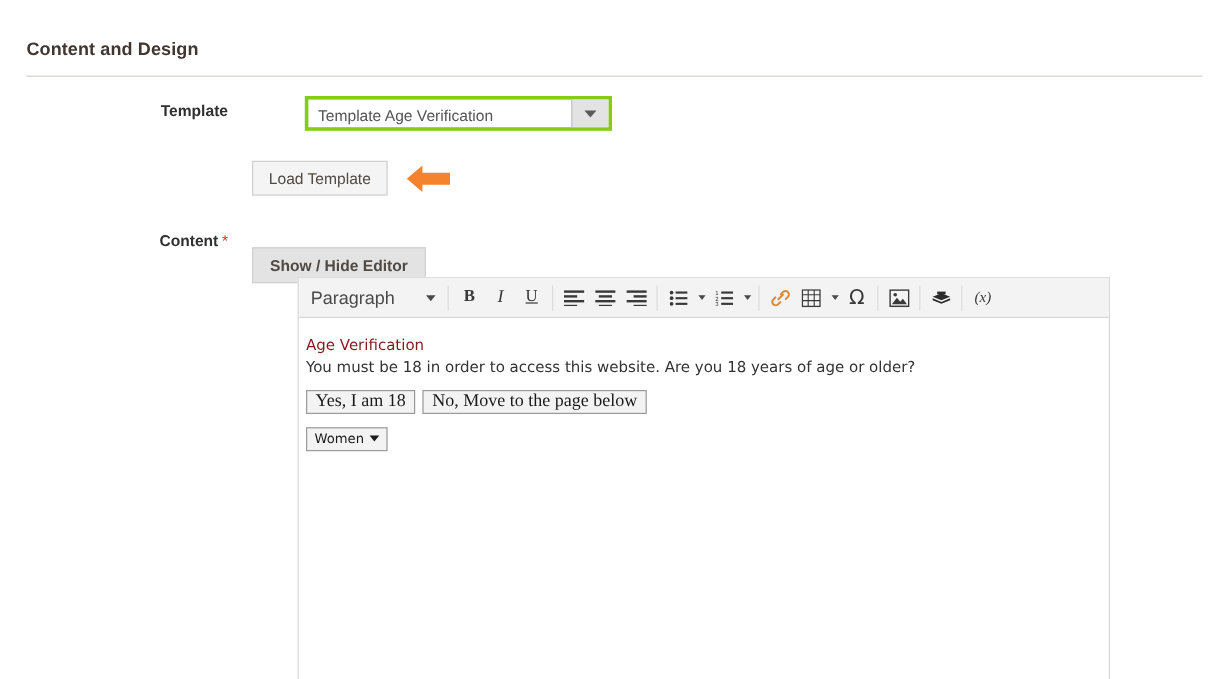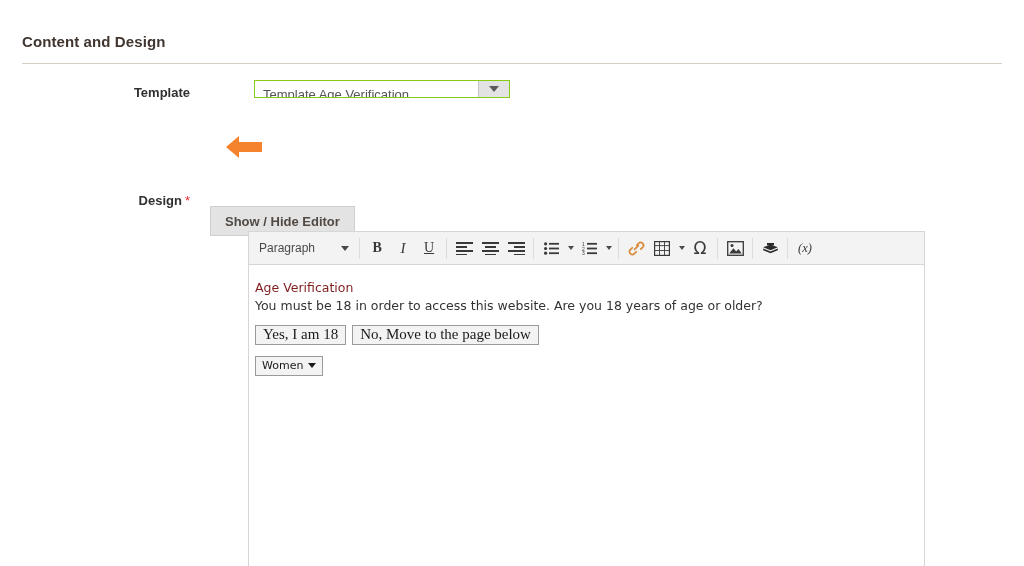--- a/index.html
+++ b/index.html
@@ -71,22 +71,22 @@
   .field-control {
     display: flex;
     align-items: center;
   }
 
   
   .select-wrap {
     position: relative;
     display: inline-flex;
     width: 256px;
-    height: 18px;
-    border: 1px solid #84cc16;
+    height: 29px;
+    border: 3px solid #84cc16;
     background: #ffffff;
     box-sizing: border-box;
     margin-left: 22px;
   }
   .select-value {
     flex: 1;
     padding: 0 8px;
     font-size: 13px;
     color: #555555;
     line-height: 27px;
@@ -177,21 +177,21 @@
     min-width: 26px;
     padding: 0 3px;
     box-sizing: border-box;
     color: #39393a;
     font-size: 13px;
     cursor: pointer;
   }
   .tb-format {
     min-width: 0;
     padding: 0 6px 0 8px;
-    font-size: 12px;
+    font-size: 15px;
     color: #4a4a4a;
   }
   .tb-format-label { padding-right: 24px; }
   .tb-caret {
     width: 0; height: 0;
     border-left: 4px solid transparent;
     border-right: 4px solid transparent;
     border-top: 5px solid #4a4a4a;
     margin-left: 2px;
   }
@@ -280,31 +280,32 @@
         <div class="select-arrow-btn">
           <span class="caret-down"></span>
         </div>
       </div>
     </div>
   </div>
 
   <div class="field-row" style="left:0px; top:134px;">
     <div class="field-label"></div>
     <div class="field-control">
+      <button class="btn-secondary">Load Template</button>
       <span class="arrow-annotation">
         <svg width="40" height="26" viewBox="0 0 40 26" xmlns="http://www.w3.org/2000/svg">
           <path d="M2 13 L15 2 L15 8 L38 8 L38 18 L15 18 L15 24 Z" fill="#f5822d"></path>
         </svg>
       </span>
     </div>
   </div>
 
   <div class="field-row" style="left:0px; top:188px;">
     <div class="field-label">
-      <span>Design</span><span class="req-star">*</span>
+      <span>Content</span><span class="req-star">*</span>
     </div>
     <div class="field-control">
       <button class="btn-secondary btn-editor-toggle">Show / Hide Editor</button>
     </div>
   </div>
 
   <div class="editor-box">
 
     <div class="editor-toolbar">
 

